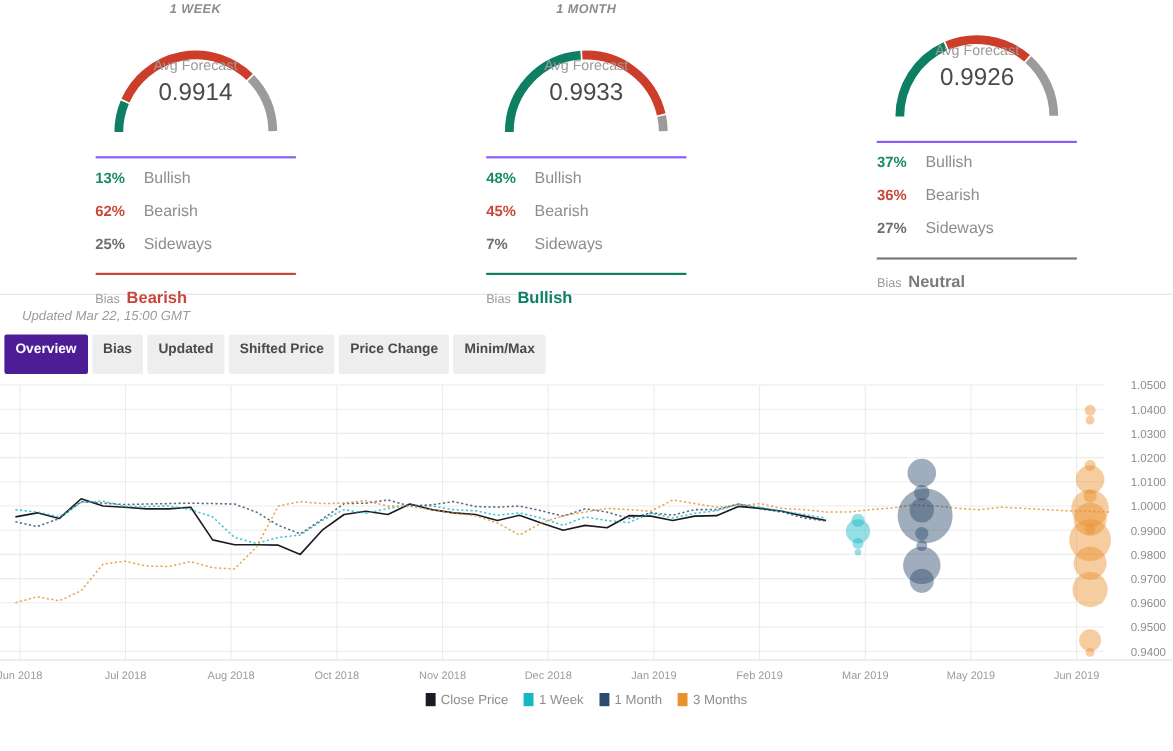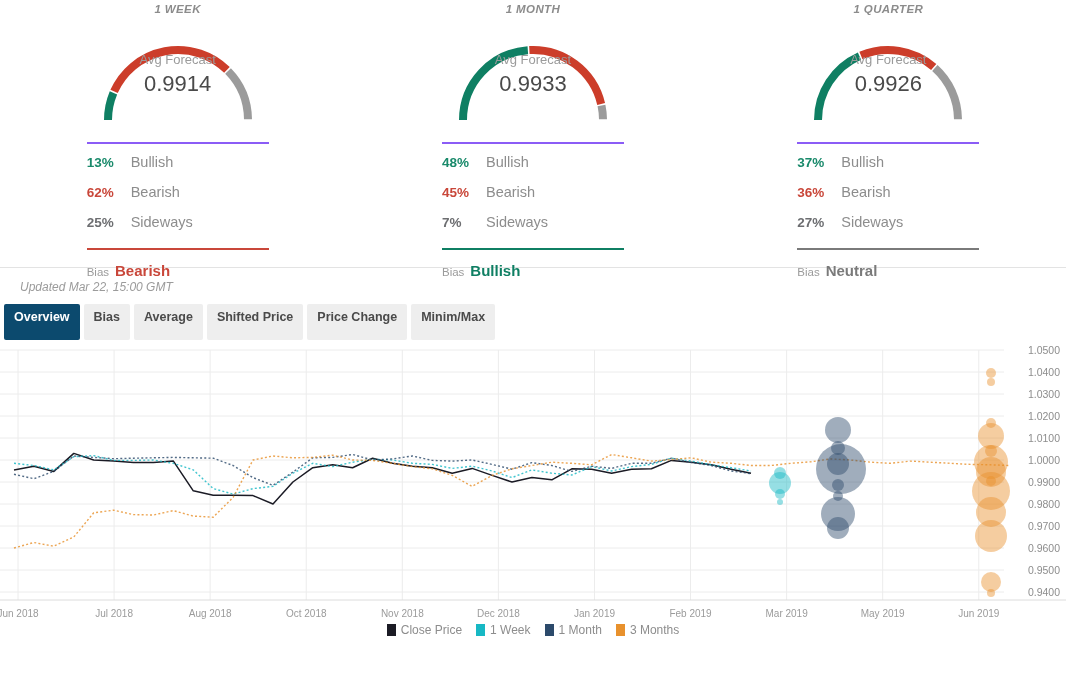--- a/index.html
+++ b/index.html
@@ -122,21 +122,21 @@
     font-size:12.5px;
     font-weight:bold;
     padding:6px 10px;
     border-radius:2px;
     line-height:15px;
     white-space:nowrap;
     cursor:pointer;
     user-select:none;
   }
   .tab.active {
-    background:#0c4a6e;
+    background:#4c1d95;
     color:#ffffff;
   }
 
   
   .chart-area {
     position:relative;
     width:1014px;
     height:285px;
   }
   .chart-svg { position:absolute; left:0; top:0; }
@@ -144,21 +144,21 @@
     font-family:"Liberation Sans", sans-serif;
     font-size:10px;
     fill:#9b9b9b;
   }
   .ylab { font-size:10.5px; fill:#8d8d8d; }
 
   
   .legend {
     display:flex;
     justify-content:center;
-    align-items:flex-start;
+    align-items:flex-end;
     gap:14px;
     height:20px;
     margin-top:-2px;
   }
   .legend-item { display:flex; align-items:center; gap:5px; }
   .legend-swatch { width:9px; height:12px; display:block; }
   .legend-text { font-size:12px; color:#8d8d8d; }
 </style>
 </head>
 <body>
@@ -231,21 +231,20 @@
       </div>
       <div class="bias-sep" style="background: rgb(15, 127, 99);"></div>
       <div class="bias-row">
         <span class="bias-label">Bias</span>
         <span class="bias-value" style="color: rgb(15, 127, 99);">Bullish</span>
       </div>
     </div>
   </div>
 
   <div class="gauge-panel">
-    <div class="gauge-title">1 QUARTER</div>
     <div class="gauge-wrap">
       <svg width="180" height="104" viewBox="0 0 180 104">
         <g class="arc-group">
             <path d="M 20 98.00000000000001 A 70 70 0 0 1 61.49467274925976 34.0668605625517" stroke="#0f7f63" stroke-width="8" fill="none" stroke-linecap="butt"></path>
             <path d="M 62.90798637058606 33.455265144989184 A 70 70 0 0 1 135.71145606943463 44.98620194692566" stroke="#cc3d2a" stroke-width="8" fill="none" stroke-linecap="butt"></path>
             <path d="M 136.86660382085702 46.00460168150618 A 70 70 0 0 1 159.99576504270274 97.23001552823936" stroke="#9b9b9b" stroke-width="8" fill="none" stroke-linecap="butt"></path>
           </g>
       </svg>
       <div class="gauge-center">
         <div class="gauge-label">Avg Forecast</div>
@@ -273,21 +272,21 @@
     </div>
   </div>
 
 </div>
 
 <div class="updated">Updated Mar 22, 15:00 GMT</div>
 
 <div class="tabs">
   <div class="tab active">Overview</div>
   <div class="tab">Bias</div>
-  <div class="tab">Average</div>
+  <div class="tab">Updated</div>
   <div class="tab">Shifted Price</div>
   <div class="tab">Price Change</div>
   <div class="tab">Minim/Max</div>
 </div>
 
 <div class="chart-area">
   <svg class="chart-svg" width="1066" height="285" viewBox="0 0 1066 285">
     <g id="grid-layer">
         <line x1="0" x2="1004" y1="10" y2="10" stroke="#ececec" stroke-width="1"></line>
         <line x1="0" x2="1004" y1="32" y2="32" stroke="#ececec" stroke-width="1"></line>

